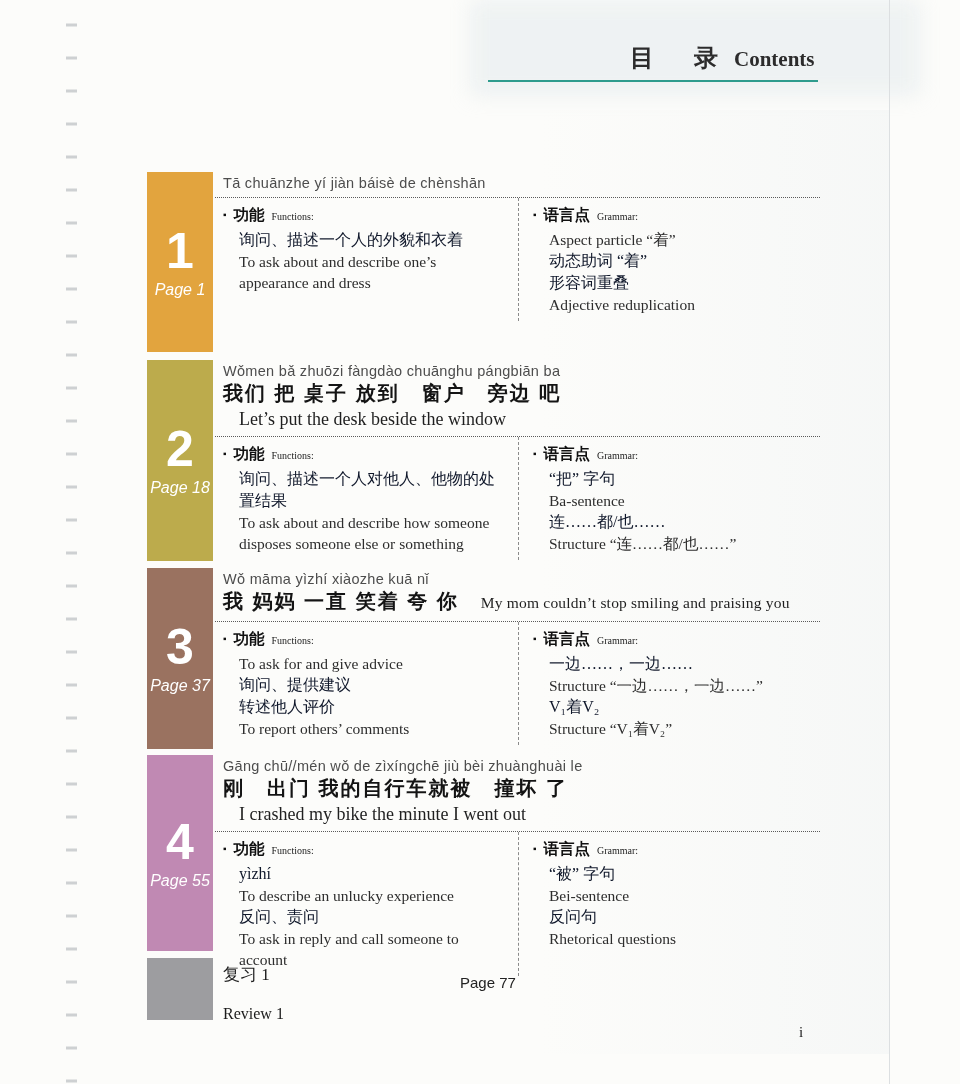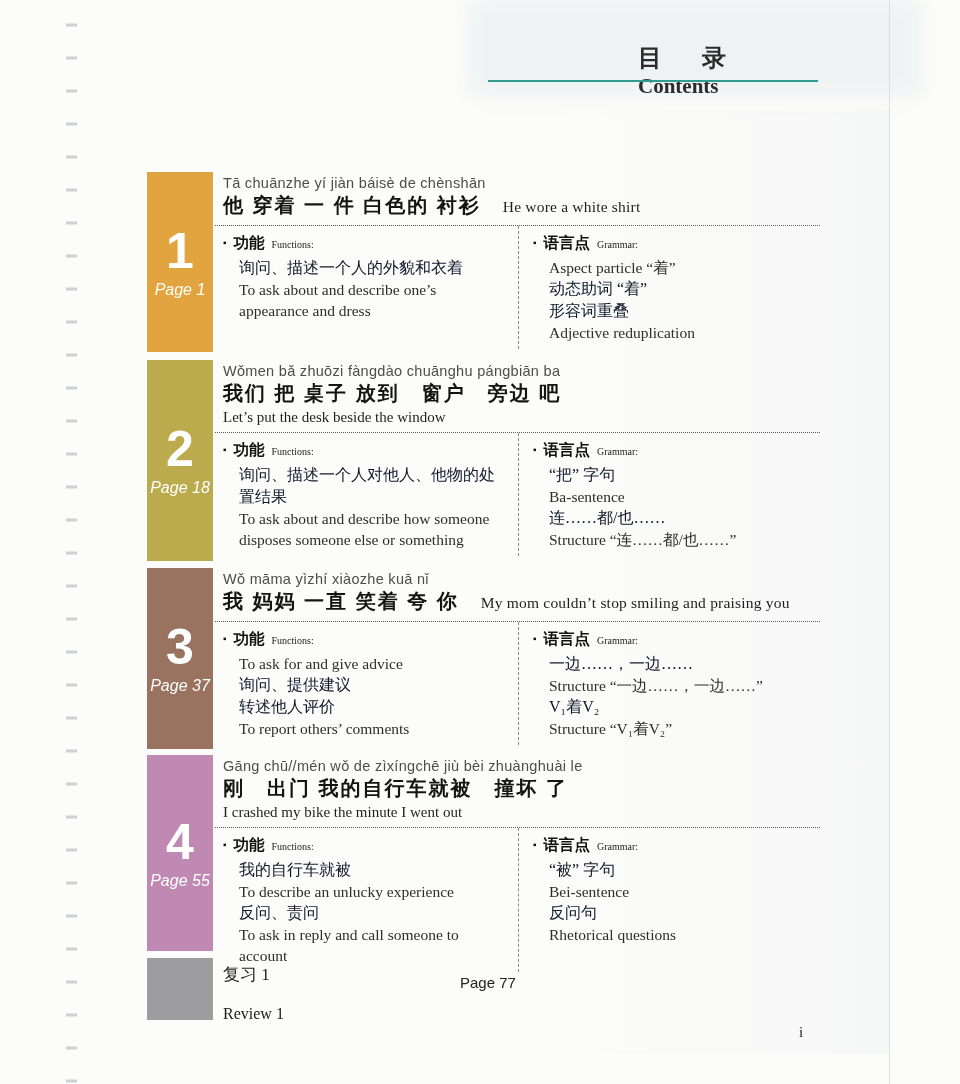--- a/index.html
+++ b/index.html
@@ -16,40 +16,40 @@
       rgba(150,156,162,0) 0px, rgba(150,156,162,0) 15px,
       rgba(150,156,162,.45) 16px, rgba(150,156,162,.45) 18px,
       rgba(150,156,162,0) 19px, rgba(150,156,162,0) 33px);
   }
   .page-edge-line{position:absolute;top:0;bottom:0;left:889px;width:1px;background:#dcdfe1;}
   .scan-wash-top{position:absolute;left:470px;top:0;width:450px;height:96px;
     background:rgba(213,223,229,.35);filter:blur(10px);}
   .scan-wash-right{position:absolute;left:540px;top:110px;width:350px;bottom:30px;
     background:linear-gradient(90deg, rgba(215,224,230,0), rgba(215,224,230,.16));}
   
-  .toc{position:absolute;top:42px;left:630px;display:flex;align-items:baseline;flex-direction:column;}
+  .toc{position:absolute;top:42px;left:630px;display:flex;align-items:baseline;}
   .toc-cn{font-size:24px;font-weight:600;letter-spacing:8px;color:#2c2c2c;
     font-family:"Liberation Sans",sans-serif;}
   .toc-en{font-size:21px;font-weight:bold;color:#2c2c2c;margin-left:8px;}
   .toc-underline{position:absolute;top:80px;left:488px;width:330px;height:2px;}
   
   .unit{position:absolute;left:147px;width:673px;}
   .tab{position:absolute;left:0;top:0;bottom:0;width:66px;color:#fff;
     display:flex;flex-direction:column;align-items:center;justify-content:center;
     font-family:"Liberation Sans",sans-serif;}
   .tab-num{font-size:50px;font-weight:bold;line-height:1;}
   .tab-page{font-style:italic;font-size:16px;margin-top:5px;white-space:nowrap;}
   .content{margin-left:68px;padding-top:3px;}
   .pinyin{margin-left:8px;font-family:"Liberation Sans",sans-serif;font-size:14.5px;
     color:#4d4d4d;letter-spacing:.3px;}
   .cnrow{margin-left:8px;display:flex;align-items:baseline;margin-top:1px;white-space:nowrap;}
   .cn-sentence{font-size:20px;font-weight:bold;letter-spacing:2px;color:#141414;
     font-family:"Liberation Sans",sans-serif;}
   .en-inline{margin-left:22px;font-size:15.5px;color:#1f1f1f;letter-spacing:.2px;}
-  .en-below{margin-left:8px;font-size:15px;color:#1f1f1f;margin-top:2px;}
+  .en-below{margin-left:24px;font-size:18px;color:#1f1f1f;margin-top:2px;}
   .hsep{border-top:1.5px dotted #5a5a5a;margin-top:6px;}
   .cols{display:flex;align-items:stretch;}
   .col{box-sizing:border-box;padding-top:7px;padding-bottom:6px;}
   .col.left{width:303px;padding-left:8px;padding-right:10px;}
   .col.right{flex:1;border-left:1px dashed #8a8a8a;padding-left:14px;padding-right:4px;}
   .col-head{font-size:15.5px;margin-bottom:3px;white-space:nowrap;}
   .bullet{font-size:10px;color:#111;margin-right:7px;vertical-align:2px;}
   .cjk-label{font-weight:bold;font-size:15.5px;font-family:"Liberation Sans",sans-serif;color:#111;}
   .en-label{font-size:10px;margin-left:7px;color:#222;}
   .line{margin-left:16px;line-height:1.36;}
@@ -85,24 +85,20 @@
 </div>
 <div class="toc-underline" style="background: rgb(47, 156, 141);"></div>
 
 <section class="unit u1">
   <div class="tab" style="background: rgb(226, 164, 62);">
     <div class="tab-num">1</div>
     <div class="tab-page">Page 1</div>
   </div>
   <div class="content">
     <div class="pinyin">Tā chuānzhe yí  jiàn báisè de chènshān</div>
-    <div class="cnrow">
-      <span class="cn-sentence">他 穿着 一 件 白色的  衬衫</span>
-      <span class="en-inline">He wore a white shirt</span>
-    </div>
     <div class="hsep"></div>
     <div class="cols">
       <div class="col left">
         <div class="col-head">
           <span class="bullet">▪</span><span class="cjk-label">功能</span><span class="en-label">Functions:</span>
         </div>
         <div class="line cn">询问、描述一个人的外貌和衣着</div>
         <div class="line en">To ask about and describe one’s appearance and dress</div>
       </div>
       <div class="col right">
@@ -196,21 +192,21 @@
     <div class="cnrow">
       <span class="cn-sentence">刚　出门 我的自行车就被　撞坏 了</span>
     </div>
     <div class="en-below">I crashed my bike the minute I went out</div>
     <div class="hsep"></div>
     <div class="cols">
       <div class="col left">
         <div class="col-head">
           <span class="bullet">▪</span><span class="cjk-label">功能</span><span class="en-label">Functions:</span>
         </div>
-        <div class="line cn">我的自行车就被</div>
+        <div class="line cn">yìzhí</div>
         <div class="line en">To describe an unlucky experience</div>
         <div class="line cn">反问、责问</div>
         <div class="line en">To ask in reply and call someone to account</div>
       </div>
       <div class="col right">
         <div class="col-head">
           <span class="bullet">▪</span><span class="cjk-label">语言点</span><span class="en-label">Grammar:</span>
         </div>
         <div class="line cn">“被” 字句</div>
         <div class="line en">Bei-sentence</div>

